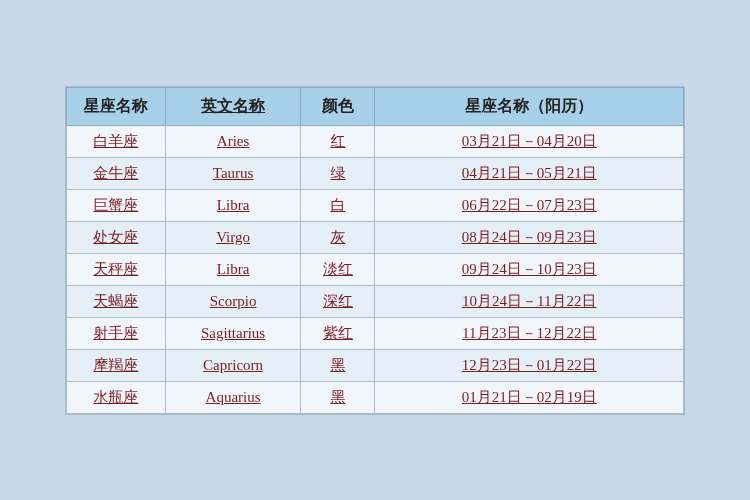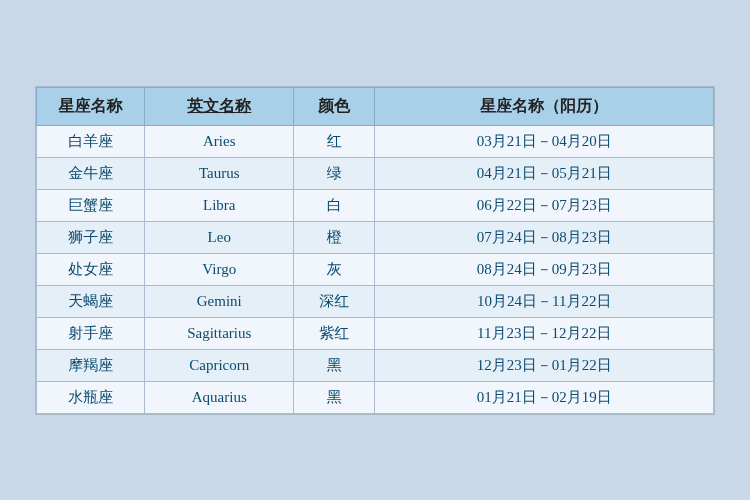--- a/index.html
+++ b/index.html
@@ -14,21 +14,21 @@
       background-color: #c8d8e8;
       display: flex;
       align-items: center;
       justify-content: center;
       font-family: "SimSun", "宋体", serif;
     }
 
     .table-container {
       background-color: #e8f0f8;
       border: 1px solid #aabbc8;
-      width: 680px;
+      width: 620px;
     }
 
     table {
       width: 100%;
       border-collapse: collapse;
     }
 
     thead tr {
       background-color: #a8d0e8;
     }
@@ -47,22 +47,23 @@
     }
 
     tbody tr:nth-child(even) {
       background-color: #e4eff8;
     }
 
     tbody td {
       border: 1px solid #aabbd0;
       padding: 6px 10px;
       font-size: 15px;
-      color: #0c4a6e;
+      color: #7f1d1d;
       text-align: center;
+      text-decoration: underline;
     }
 
     .col-chinese { width: 16%; }
     .col-english { width: 22%; text-decoration: underline; }
     .col-color   { width: 12%; }
     .col-date    { width: 50%; }
   </style>
 </head>
 <body>
 
@@ -89,34 +90,34 @@
           <td>绿</td>
           <td>04月21日－05月21日</td>
         </tr>
         <tr>
           <td>巨蟹座</td>
           <td>Libra</td>
           <td>白</td>
           <td>06月22日－07月23日</td>
         </tr>
         <tr>
-          <td>狮子座</td>
-          <td>Leo</td>
-          <td>橙</td>
-          <td>07月24日－08月23日</td>
-        </tr>
-        <tr>
           <td>处女座</td>
           <td>Virgo</td>
           <td>灰</td>
           <td>08月24日－09月23日</td>
         </tr>
         <tr>
+          <td>天秤座</td>
+          <td>Libra</td>
+          <td>淡红</td>
+          <td>09月24日－10月23日</td>
+        </tr>
+        <tr>
           <td>天蝎座</td>
-          <td>Gemini</td>
+          <td>Scorpio</td>
           <td>深红</td>
           <td>10月24日－11月22日</td>
         </tr>
         <tr>
           <td>射手座</td>
           <td>Sagittarius</td>
           <td>紫红</td>
           <td>11月23日－12月22日</td>
         </tr>
         <tr>

